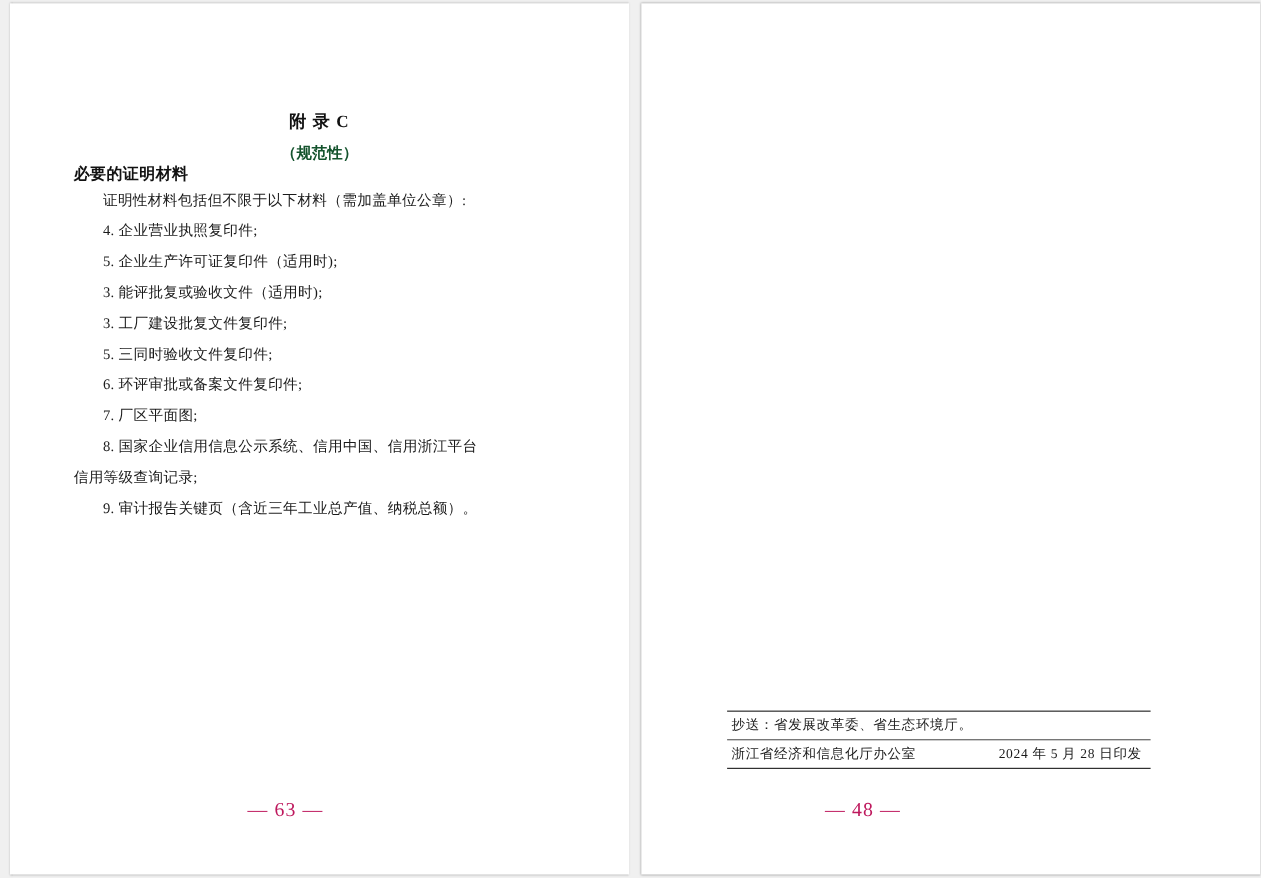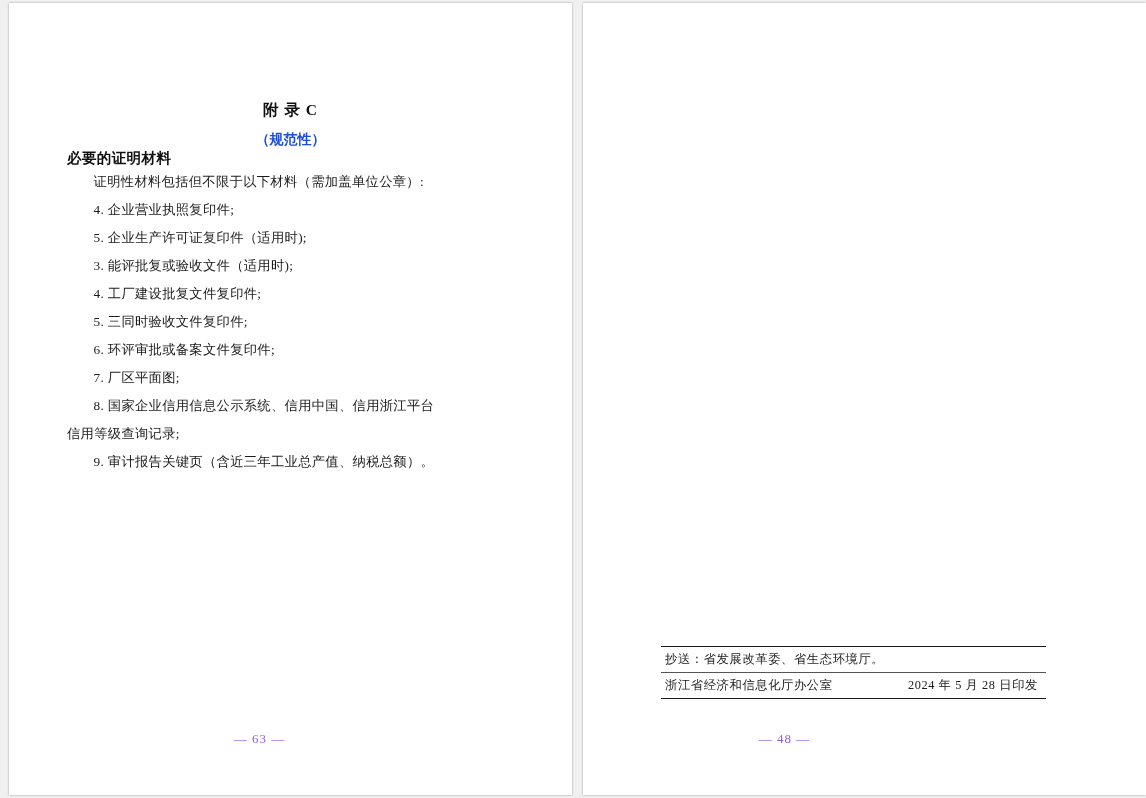--- a/index.html
+++ b/index.html
@@ -53,21 +53,21 @@
     letter-spacing: 1px;
     color: #111;
     margin-top: 97px;
     font-family: "Liberation Serif", "DejaVu Serif", serif;
   }
 
   .appendix-sub {
     text-align: center;
     font-size: 14px;
     font-weight: bold;
-    color: #1d4ed8;
+    color: #14532d;
     margin-top: 10px;
   }
 
   .appendix-sub2 {
     text-align: left;
     font-size: 14.5px;
     font-weight: bold;
     color: #111;
     letter-spacing: 0.4px;
   }
@@ -87,22 +87,22 @@
   .body-line.cont {
     text-indent: 0;
   }
 
   .page-number {
     position: absolute;
     bottom: 48px;
     left: 0;
     right: 0;
     text-align: center;
-    font-size: 13px;
-    color: #8b5cf6;
+    font-size: 18px;
+    color: #be185d;
     letter-spacing: 1px;
   }
 
   .page-number.right-side {
     text-align: center;
     padding-right: 62px;
   }
 
   .page-number.left-side {
     text-align: center;
@@ -159,21 +159,21 @@
 
       <div class="appendix-title">附 录 C</div>
       <div class="appendix-sub">（规范性）</div>
       <div class="appendix-sub2">必要的证明材料</div>
 
       <p class="body-line first">证明性材料包括但不限于以下材料（需加盖单位公章）:</p>
 
       <p class="body-line">4. 企业营业执照复印件;</p>
       <p class="body-line">5. 企业生产许可证复印件（适用时);</p>
       <p class="body-line">3. 能评批复或验收文件（适用时);</p>
-      <p class="body-line">4. 工厂建设批复文件复印件;</p>
+      <p class="body-line">3. 工厂建设批复文件复印件;</p>
       <p class="body-line">5. 三同时验收文件复印件;</p>
       <p class="body-line">6. 环评审批或备案文件复印件;</p>
       <p class="body-line">7. 厂区平面图;</p>
       <p class="body-line">8. 国家企业信用信息公示系统、信用中国、信用浙江平台</p>
       <p class="body-line cont">信用等级查询记录;</p>
       <p class="body-line">9. 审计报告关键页（含近三年工业总产值、纳税总额）。</p>
 
     </div>
     <div class="page-number right-side">— 63 —</div>
   </div>

